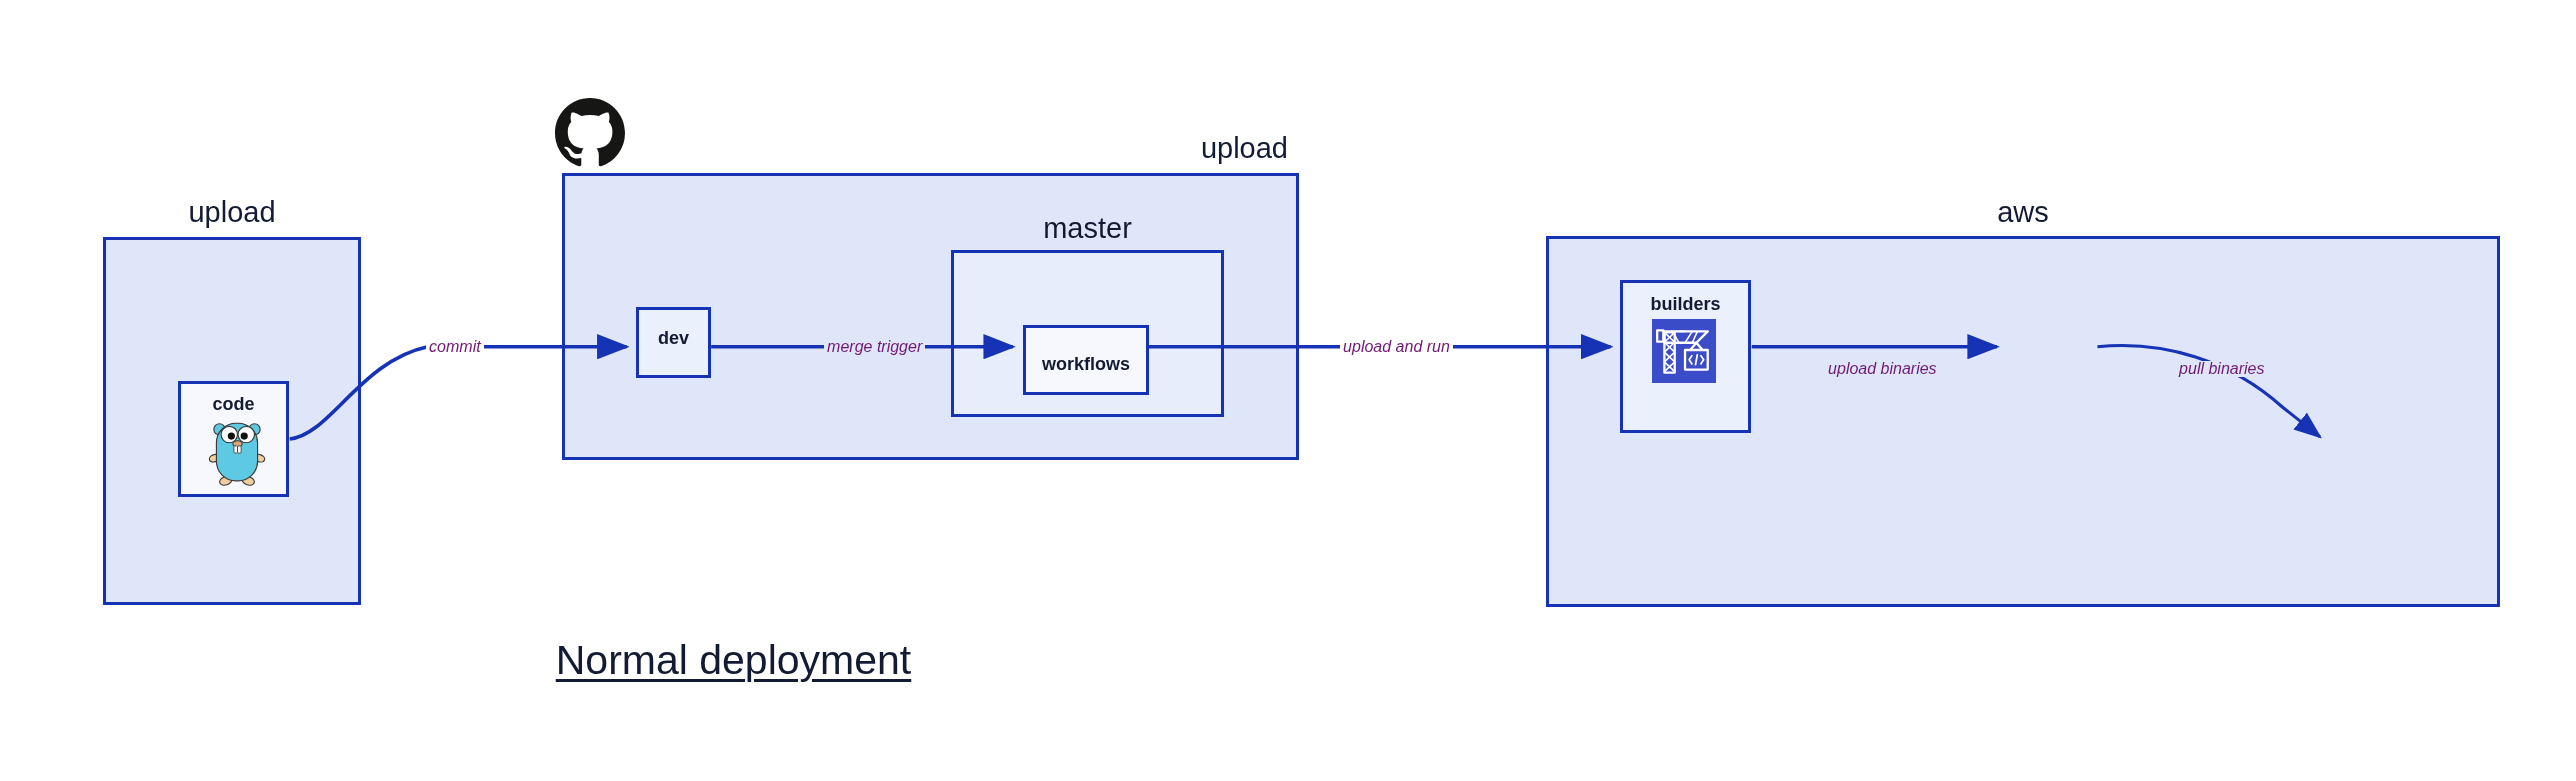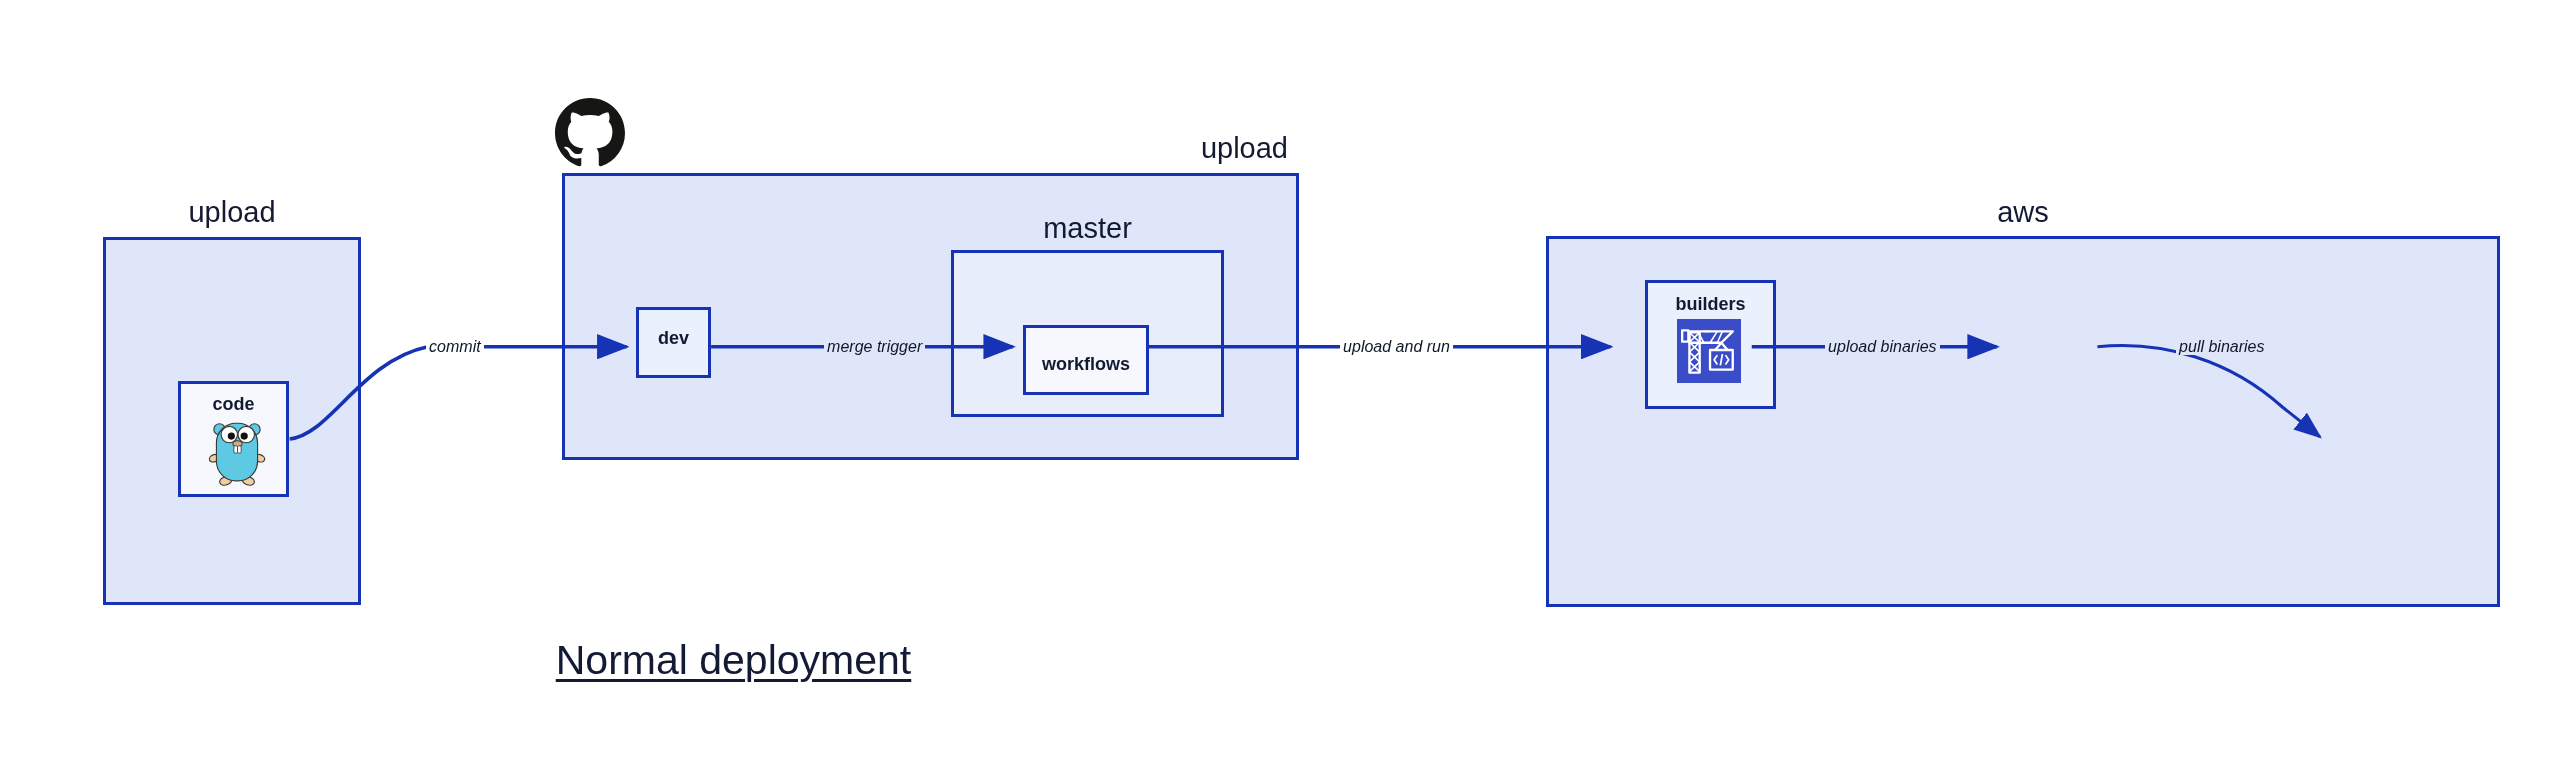--- a/index.html
+++ b/index.html
@@ -59,31 +59,31 @@
     font-family: "Liberation Sans", sans-serif;
   }
   
   .icon-tile {
     position: absolute;
     display: block;
   }
   
   .edge-label {
     position: absolute;
-    color: #0f172a;
+    color: #701a75;
     font-style: italic;
     font-size: 16px;
     line-height: 1;
     white-space: nowrap;
     background: transparent;
     font-family: "Liberation Sans", sans-serif;
   }
   .edge-label.on-white { background: #ffffff; }
   .edge-label.on-github { background: #dfe6fa; }
-  .edge-label.on-aws { background: #dfe6fa; }
+  .edge-label.on-aws { background: #dfe6fa; margin-top: 22px; }
   
   #diagram-title {
     position: absolute;
     color: #131a33;
     font-size: 41px;
     line-height: 1;
     white-space: nowrap;
     text-decoration: underline;
     text-underline-offset: 5.2px;
     text-decoration-thickness: 2.6px;
@@ -157,21 +157,21 @@
   <div class="group inner" style="left:951px; top:250px; width:273px; height:167px;"></div>
   <div class="group-label" style="left:951px; top:214px; width:273px; text-align:center;">master</div>
 
   <div class="node white" style="left:1023px; top:325px; width:126px; height:70px;">
     <div class="node-label" style="top:27px;">workflows</div>
   </div>
 
   <div class="group" style="left:1546px; top:236px; width:954px; height:371px;"></div>
   <div class="group-label" style="left:1546px; top:198px; width:954px; text-align:center;">aws</div>
 
-  <div class="node" style="left:1620px; top:280px; width:131px; height:129px;margin-left:25px;">
+  <div class="node" style="left:1620px; top:280px; width:131px; height:153px;">
     <div class="node-label" style="top:12.4px;">builders</div>
     <svg class="icon-tile" style="left:29px; top:36px;" width="64" height="64" viewBox="0 0 124 124">
       <rect x="0" y="0" width="124" height="124" fill="#3b4cc8"></rect>
       <g fill="none" stroke="#ffffff" stroke-width="4.5" stroke-linejoin="round">
 
         <path d="M24 26 L24 104 L44 104 L44 26 Z"></path>
         <path d="M24 26 L44 45 M44 26 L24 45 M24 45 L44 64 M44 45 L24 64
                  M24 64 L44 83 M44 64 L24 83 M24 83 L44 102 M44 83 L24 102" stroke-width="3.2"></path>
 
         <rect x="10" y="22" width="12" height="22"></rect>

